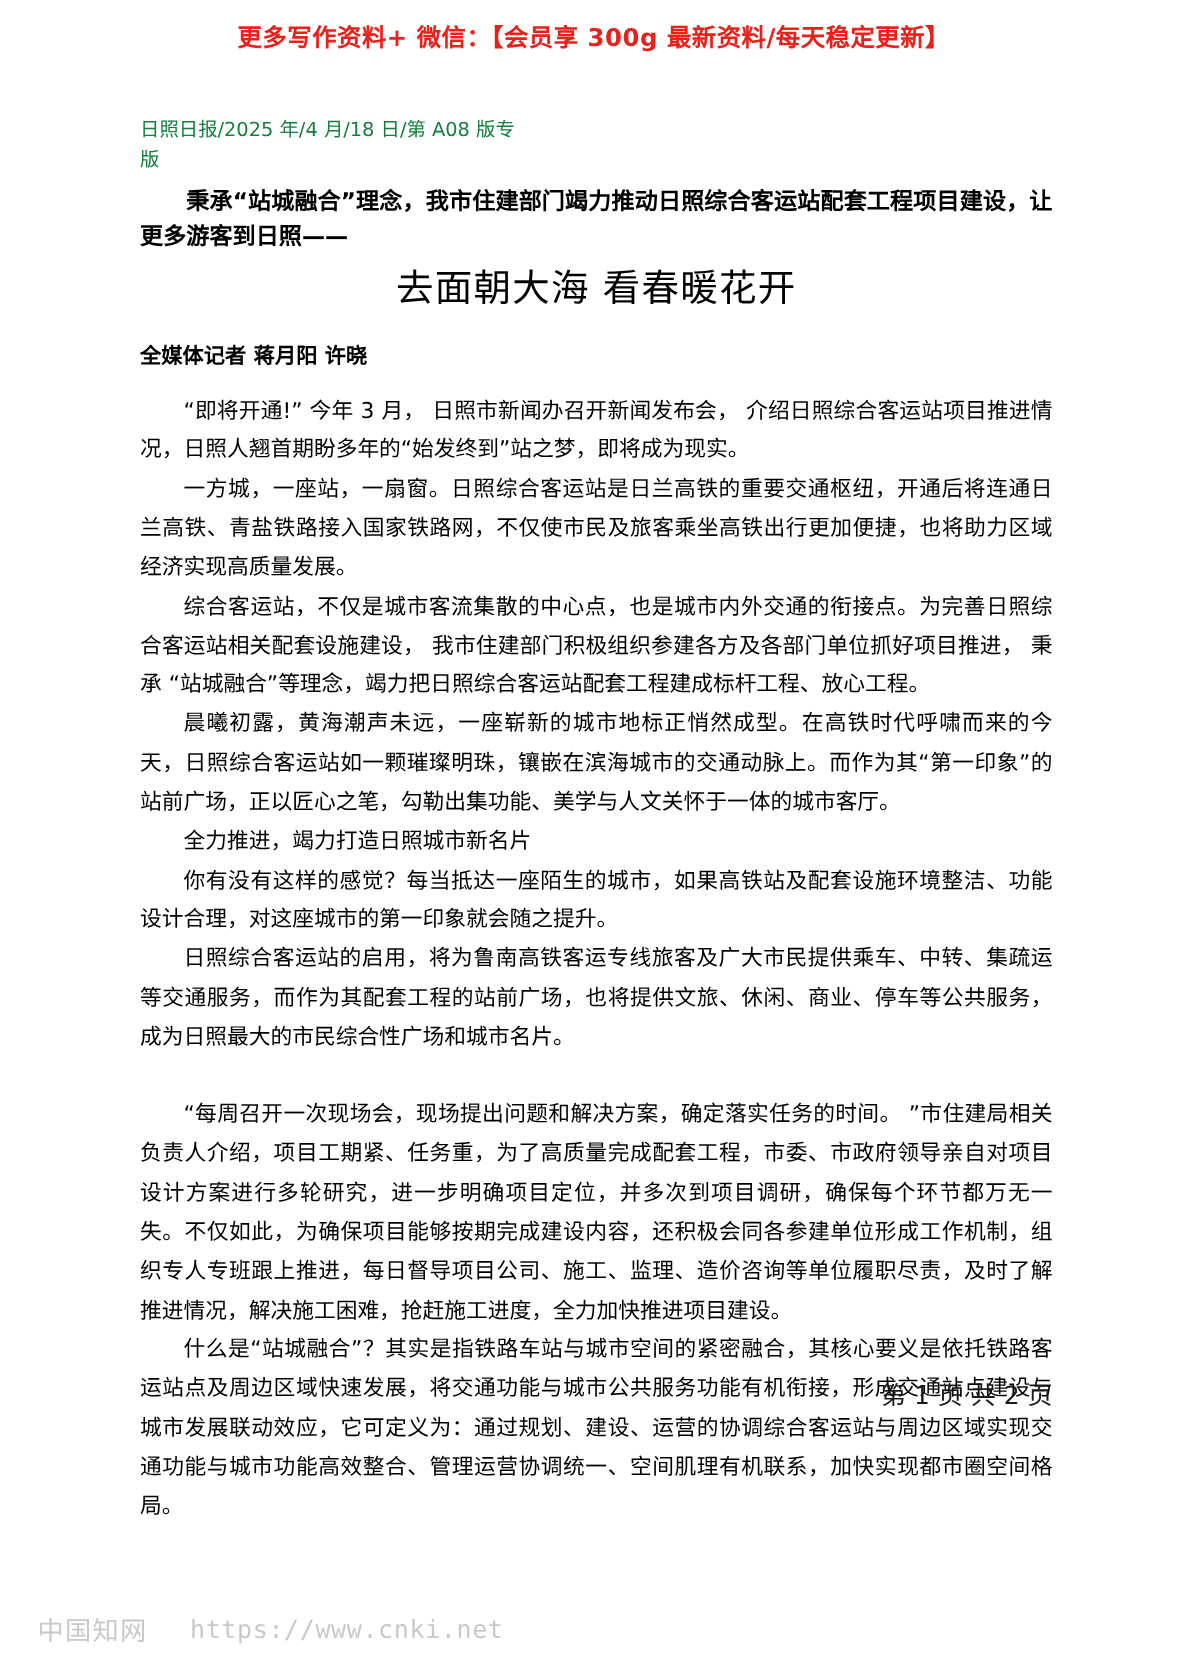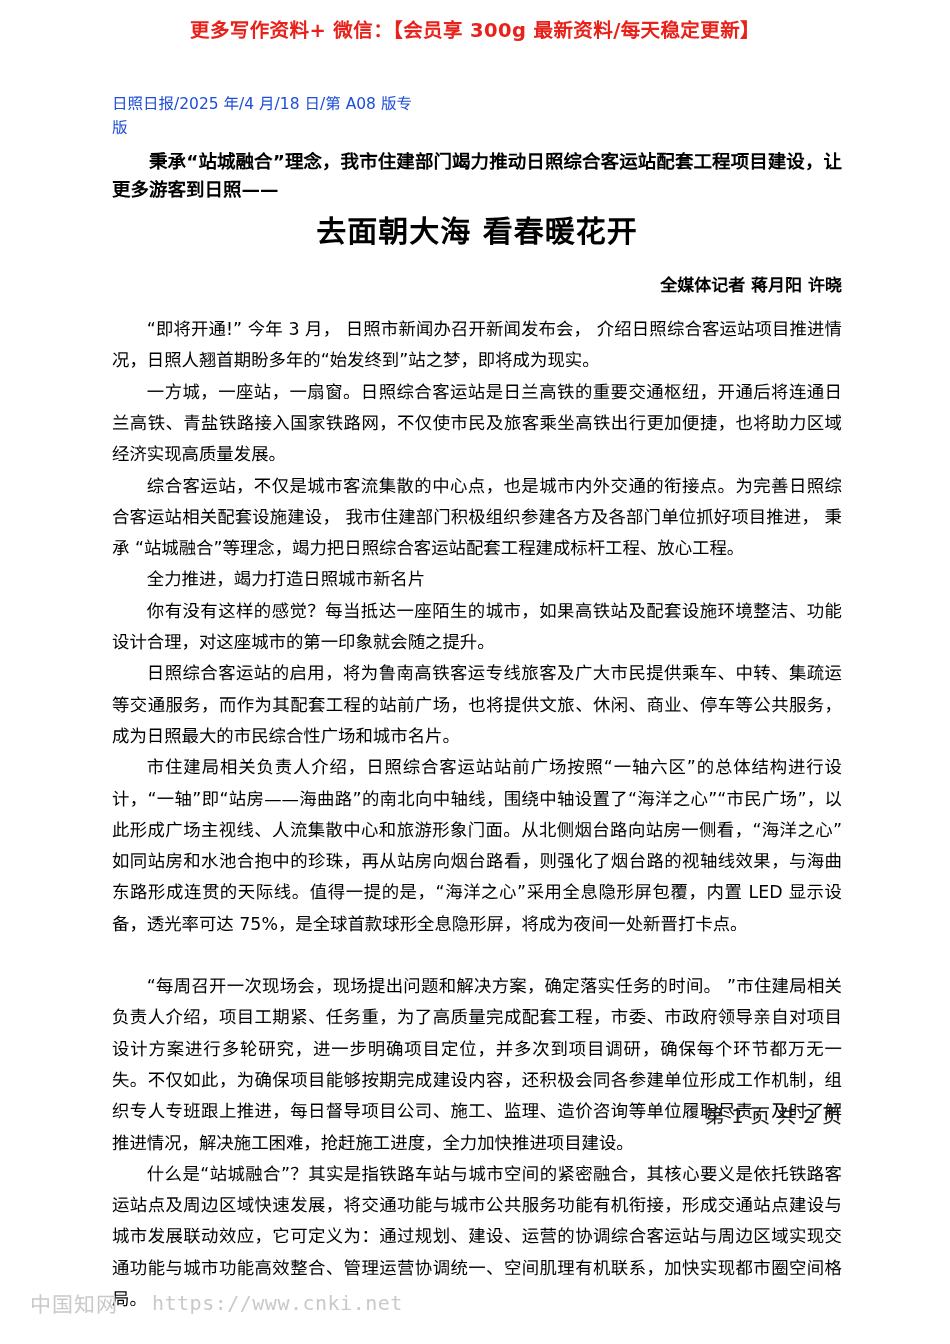--- a/index.html
+++ b/index.html
@@ -43,48 +43,48 @@
     position: absolute;
     left: 112px;
     top: 92px;
     width: 730px;
   }
 
   .source-line {
     font-family: "DejaVu Sans", "Liberation Sans", sans-serif;
     font-size: 15.5px;
     line-height: 24px;
-    color: #1d4ed8;
+    color: #15803d;
     width: 300px;
   }
 
   .kicker {
     margin-top: 8px;
     font-family: "DejaVu Sans", "Liberation Sans", sans-serif;
     font-weight: bold;
     font-size: 18.5px;
     line-height: 28px;
     text-align: justify;
     text-justify: inter-ideograph;
     text-indent: 2em;
   }
 
   .headline {
     margin-top: 8px;
     text-align: center;
     font-family: "DejaVu Sans", "Liberation Sans", sans-serif;
-    font-weight: bold;
+    font-weight: normal;
     font-size: 30px;
     line-height: 40px;
     letter-spacing: 1px;
   }
 
   .byline {
     margin-top: 2px;
-    text-align: right;
+    text-align: left;
     font-family: "DejaVu Sans", "Liberation Sans", sans-serif;
     font-weight: bold;
     font-size: 17px;
     line-height: 26px;
   }
 
   .body-copy {
     margin-top: 16px;
   }
 
@@ -151,24 +151,24 @@
     <div class="kicker">秉承“站城融合”理念，我市住建部门竭力推动日照综合客运站配套工程项目建设，让更多游客到日照——</div>
 
     <h1 class="headline">去面朝大海  看春暖花开</h1>
 
     <div class="byline">全媒体记者  蒋月阳  许晓</div>
 
     <div class="body-copy">
         <p class="para">“即将开通!” 今年 3 月， 日照市新闻办召开新闻发布会， 介绍日照综合客运站项目推进情况，日照人翘首期盼多年的“始发终到”站之梦，即将成为现实。</p>
         <p class="para">一方城，一座站，一扇窗。日照综合客运站是日兰高铁的重要交通枢纽，开通后将连通日兰高铁、青盐铁路接入国家铁路网，不仅使市民及旅客乘坐高铁出行更加便捷，也将助力区域经济实现高质量发展。</p>
         <p class="para">综合客运站，不仅是城市客流集散的中心点，也是城市内外交通的衔接点。为完善日照综合客运站相关配套设施建设， 我市住建部门积极组织参建各方及各部门单位抓好项目推进， 秉承 “站城融合”等理念，竭力把日照综合客运站配套工程建成标杆工程、放心工程。</p>
+        <p class="para">晨曦初露，黄海潮声未远，一座崭新的城市地标正悄然成型。在高铁时代呼啸而来的今天，日照综合客运站如一颗璀璨明珠，镶嵌在滨海城市的交通动脉上。而作为其“第一印象”的站前广场，正以匠心之笔，勾勒出集功能、美学与人文关怀于一体的城市客厅。</p>
         <p class="para">全力推进，竭力打造日照城市新名片</p>
         <p class="para">你有没有这样的感觉？每当抵达一座陌生的城市，如果高铁站及配套设施环境整洁、功能设计合理，对这座城市的第一印象就会随之提升。</p>
         <p class="para">日照综合客运站的启用，将为鲁南高铁客运专线旅客及广大市民提供乘车、中转、集疏运等交通服务，而作为其配套工程的站前广场，也将提供文旅、休闲、商业、停车等公共服务，成为日照最大的市民综合性广场和城市名片。</p>
-        <p class="para">市住建局相关负责人介绍，日照综合客运站站前广场按照“一轴六区”的总体结构进行设计，“一轴”即“站房——海曲路”的南北向中轴线，围绕中轴设置了“海洋之心”“市民广场”，以此形成广场主视线、人流集散中心和旅游形象门面。从北侧烟台路向站房一侧看，“海洋之心”如同站房和水池合抱中的珍珠，再从站房向烟台路看，则强化了烟台路的视轴线效果，与海曲东路形成连贯的天际线。值得一提的是，“海洋之心”采用全息隐形屏包覆，内置 LED 显示设备，透光率可达 75%，是全球首款球形全息隐形屏，将成为夜间一处新晋打卡点。</p>
         <p class="para spaced-before">“每周召开一次现场会，现场提出问题和解决方案，确定落实任务的时间。 ”市住建局相关负责人介绍，项目工期紧、任务重，为了高质量完成配套工程，市委、市政府领导亲自对项目设计方案进行多轮研究，进一步明确项目定位，并多次到项目调研，确保每个环节都万无一失。不仅如此，为确保项目能够按期完成建设内容，还积极会同各参建单位形成工作机制，组织专人专班跟上推进，每日督导项目公司、施工、监理、造价咨询等单位履职尽责，及时了解推进情况，解决施工困难，抢赶施工进度，全力加快推进项目建设。</p>
         <p class="para">什么是“站城融合”？其实是指铁路车站与城市空间的紧密融合，其核心要义是依托铁路客运站点及周边区域快速发展，将交通功能与城市公共服务功能有机衔接，形成交通站点建设与城市发展联动效应，它可定义为：通过规划、建设、运营的协调综合客运站与周边区域实现交通功能与城市功能高效整合、管理运营协调统一、空间肌理有机联系，加快实现都市圈空间格局。</p>
       </div>
 
   </div>
 
   <div class="page-footer">第 1 页 共 2 页</div>
 
   <div class="watermark">
     <span class="watermark-brand" style="color: rgb(201, 201, 201);">中国知网</span>

